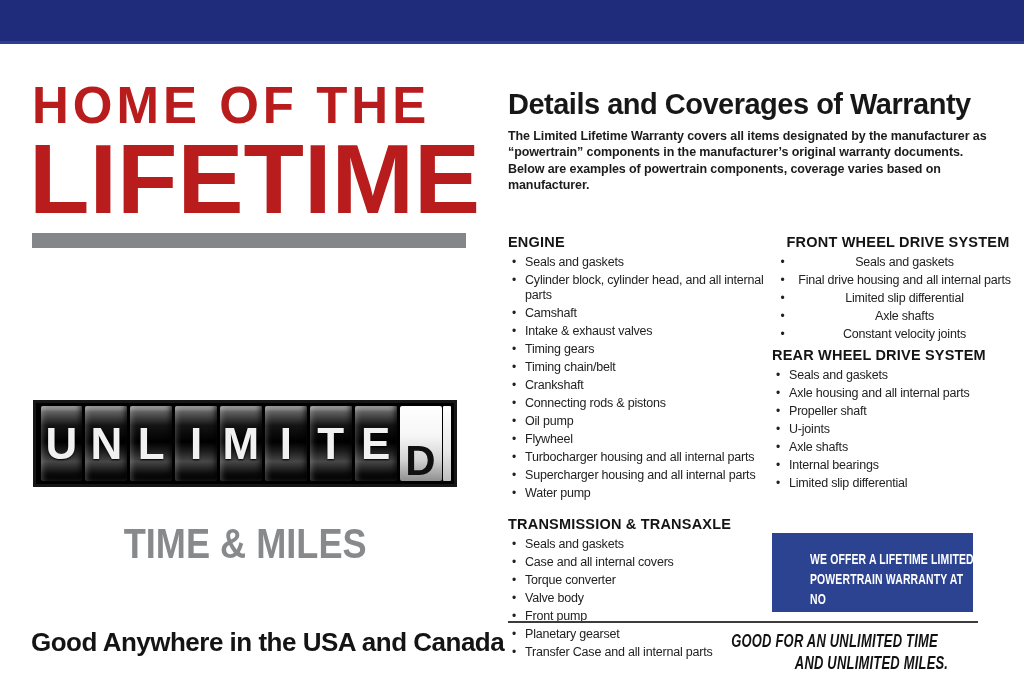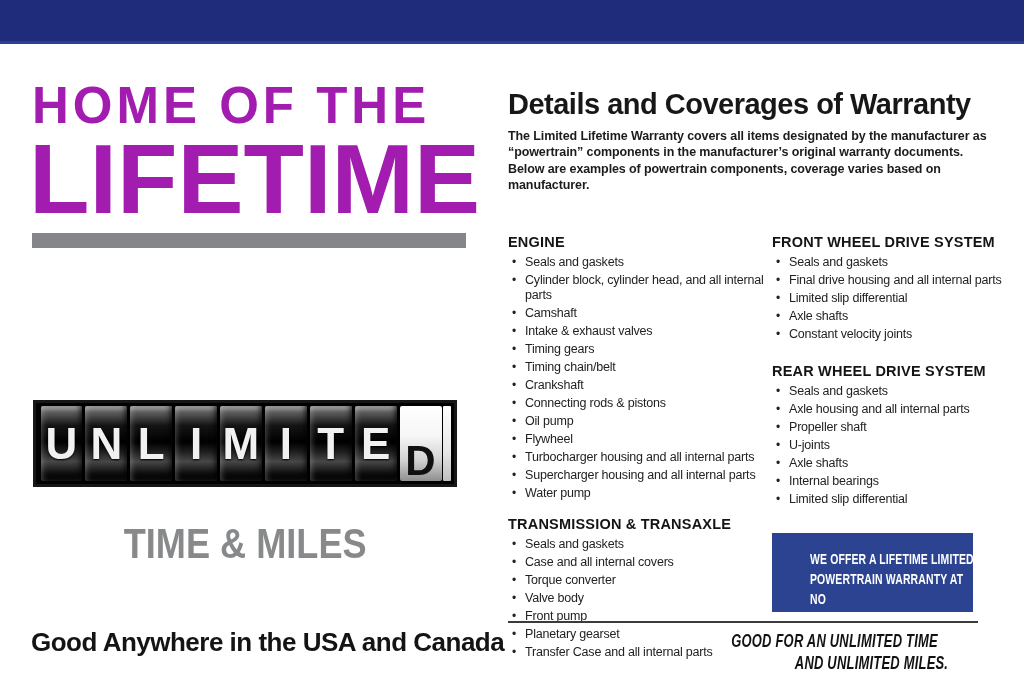--- a/index.html
+++ b/index.html
@@ -5,21 +5,21 @@
   * { margin:0; padding:0; box-sizing:border-box; }
   html,body { width:1024px; height:681px; }
   body { font-family:"Liberation Sans", sans-serif; background:#ffffff; position:relative; overflow:hidden; }
   .page { position:absolute; inset:0; background:#ffffff; }
 
   
   .top-banner { position:absolute; left:0; top:0; width:1024px; height:44px;
     background:#1f2b7b; border-bottom:3px solid #2e3d92; }
 
   
-  .headline { position:absolute; left:32px; top:80px; width:438px; color:#a21caf; }
+  .headline { position:absolute; left:32px; top:80px; width:438px; color:#b91c1c; }
   .h1a { font-size:51px; font-weight:bold; letter-spacing:4px; line-height:1.0; white-space:nowrap; }
   .h1b { font-size:99px; font-weight:bold; letter-spacing:0px; line-height:0.92; margin-top:2px; white-space:nowrap; margin-left:-3px; }
   .divider { width:434px; height:15px; background:#84868a; margin-top:9px; }
   .h1c { font-size:67px; font-weight:bold; letter-spacing:4px; line-height:1.0; margin-top:7px; white-space:nowrap; }
 
   
   .odometer { position:absolute; left:33px; top:400px; width:424px; height:87px;
     background:#000; border:3px solid #161616; padding:3px; display:flex; }
   .drums { display:flex; flex:1; }
   .drum { flex:1; margin:0 1.5px; display:flex; align-items:center; justify-content:center;
@@ -48,21 +48,21 @@
 
   .lists { position:absolute; left:508px; top:234px; width:516px; display:flex; }
   .list-col-1 { width:264px; }
   .list-col-2 { width:252px; }
   .sec-heading { font-size:14.5px; font-weight:bold; color:#141414; letter-spacing:0.2px; margin-bottom:5px; white-space:nowrap; }
   ul.sec-list { list-style:none; }
   ul.sec-list li { display:flex; font-size:12.5px; color:#222; line-height:1.18; margin-bottom:3px; letter-spacing:-0.2px; }
   ul.sec-list .bullet { flex:0 0 17px; padding-left:4px; color:#222; font-size:12px; line-height:1.25; }
   ul.sec-list .li-text { flex:1; padding-right:4px; }
   .sec-engine { margin-bottom:15px; }
-  .sec-front { margin-bottom:21px; }
+  .sec-front { margin-bottom:5px;text-align:center; }
 
   
   .offer-box { position:absolute; left:772px; top:533px; width:201px; height:79px;
     background:#2c4391; color:#ffffff; overflow:hidden; padding:16px 0 0 38px; }
   .offer-text { display:inline-block; width:140%; transform:scaleX(0.72); transform-origin:0 0;
     font-size:14.5px; font-weight:bold; line-height:1.38; white-space:pre-line; letter-spacing:0.2px; }
 
   
   .bottom-rule { position:absolute; left:508px; top:621px; width:470px; height:2px; background:#3b3b3b; }
   .right-footer { position:absolute; left:508px; top:631px; width:470px; text-align:right; color:#111;font-style:italic; }

